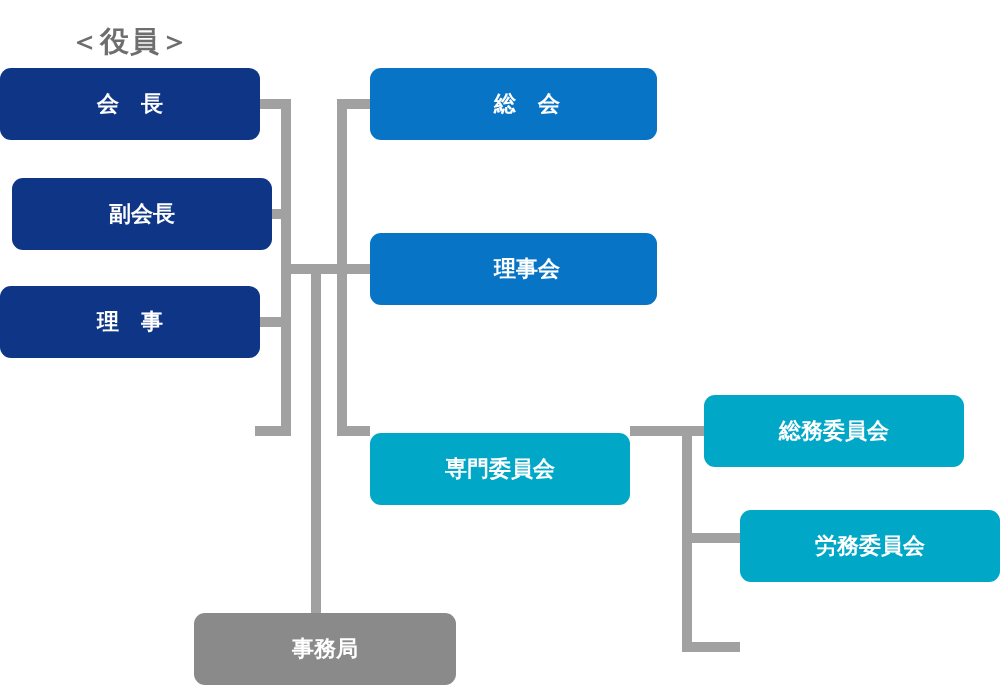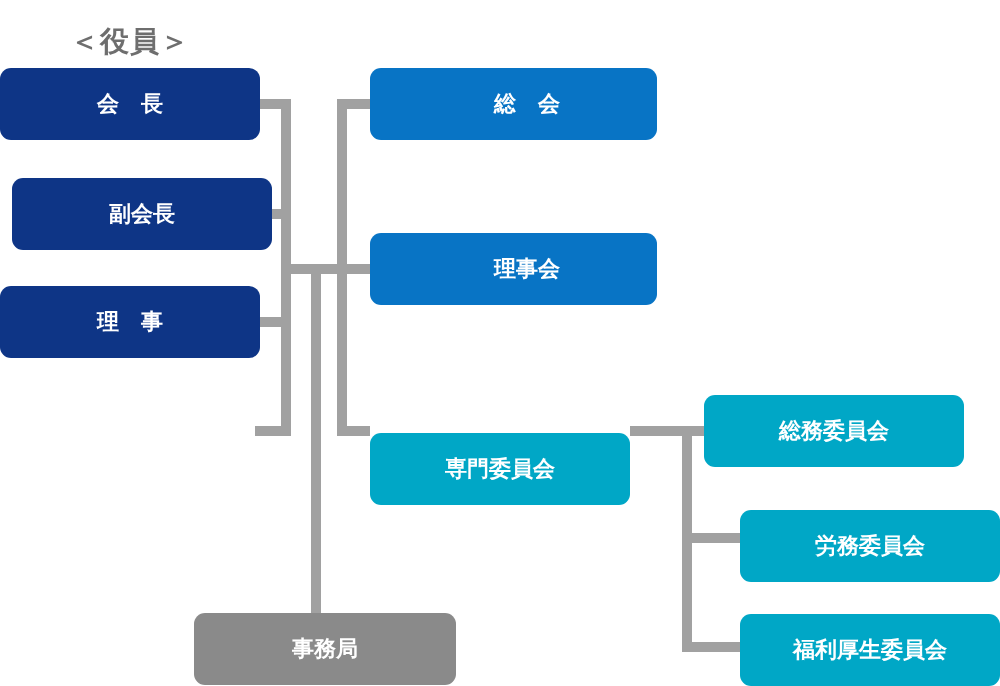--- a/index.html
+++ b/index.html
@@ -53,17 +53,16 @@
   <div class="node" style="left:0;top:68px;" data-color="navy">会　長</div>
   <div class="node" style="left:12px;top:178px;" data-color="navy">副会長</div>
   <div class="node" style="left:0;top:286px;" data-color="navy">理　事</div>
 
   <div class="node" style="left:370px;top:68px;" data-color="blue">総　会</div>
   <div class="node" style="left:370px;top:233px;" data-color="blue">理事会</div>
   <div class="node" style="left:370px;top:389px;margin-top:44px;" data-color="cyan">専門委員会</div>
 
   <div class="node" style="left:704px;top:395px;" data-color="cyan">総務委員会</div>
   <div class="node" style="left:740px;top:502px;margin-top:8px;" data-color="cyan">労務委員会</div>
-  <div class="node" style="left:740px;top:614px;" data-color="cyan">福利厚生委員会</div>
 
   <div class="node" style="left:185px;top:613px;width:262px;" data-color="gray">事務局</div>
 
 </div>
 
 </body></html>

